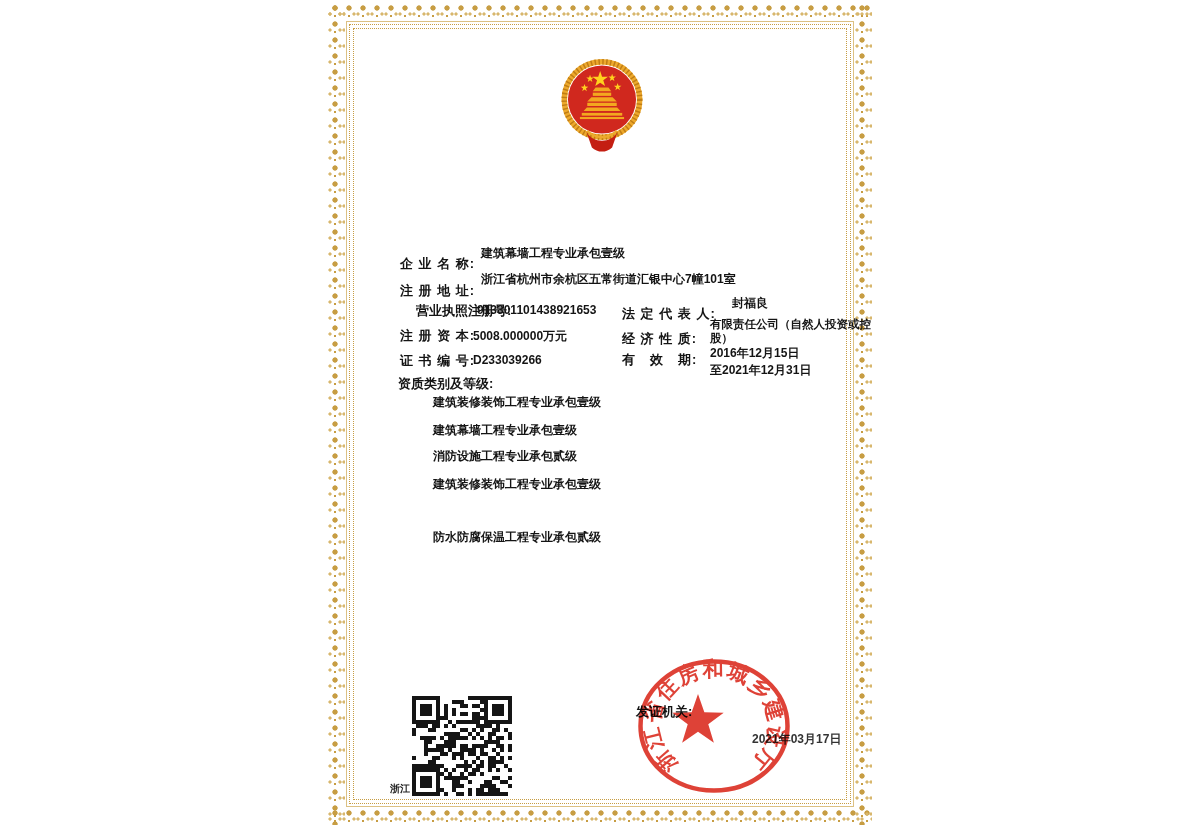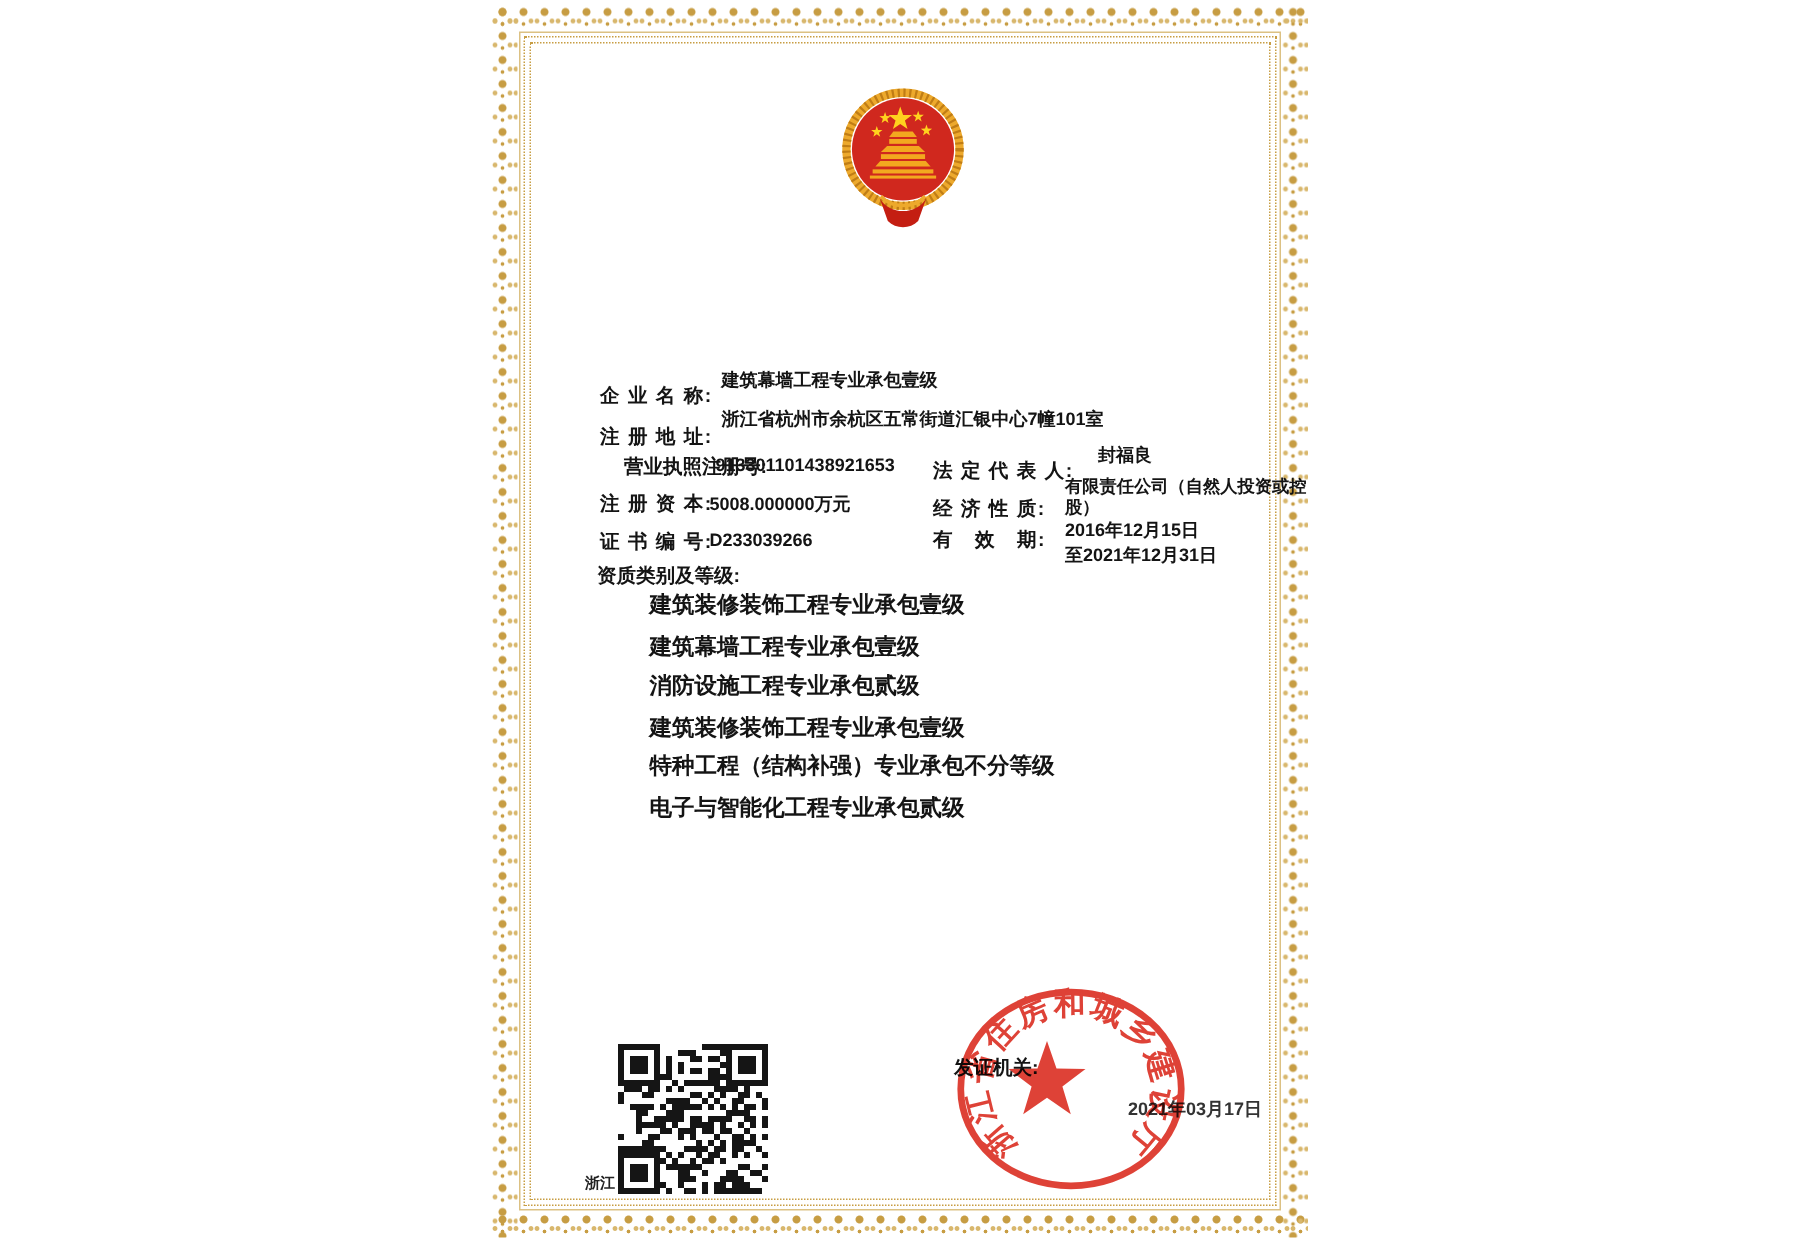--- a/index.html
+++ b/index.html
@@ -23,21 +23,21 @@
   .frame-b{position:absolute;inset:24px;border:1px dotted #c79d43;}
   .frame-c{position:absolute;inset:28px;border:1px dotted #c79d43;}
 
   .title{position:absolute;left:325px;top:157px;width:550px;text-align:center;
          font-family:"Liberation Serif","DejaVu Serif",serif;font-weight:bold;
          font-size:31px;letter-spacing:7px;color:#9d7228;white-space:nowrap;}
 
   .lbl{position:absolute;font-weight:bold;font-size:13px;color:#141414;white-space:nowrap;letter-spacing:1px;}
   .val{position:absolute;font-weight:bold;font-size:12px;color:#141414;white-space:nowrap;}
   .qhead{position:absolute;left:398px;top:375px;font-weight:bold;font-size:13px;color:#141414;}
-  .qitem{position:absolute;left:433px;font-weight:bold;font-size:15px;color:#141414;white-space:nowrap;}
+  .qitem{position:absolute;left:433px;font-weight:bold;font-size:12px;color:#141414;white-space:nowrap;}
 
   .qr{position:absolute;left:412px;top:696px;width:100px;height:100px;background:#fff;}
   .qr i{position:absolute;width:4px;height:4px;background:#151515;}
   .qr-caption{position:absolute;left:390px;top:782px;font-size:10px;font-weight:bold;color:#222;}
 
   .issuer{position:absolute;left:636px;top:703px;font-weight:bold;font-size:13px;color:#141414;}
   .issue-date{position:absolute;left:752px;top:731px;font-weight:bold;font-size:12px;color:#333;}
 
   .seal{position:absolute;left:630px;top:645px;mix-blend-mode:multiply;opacity:.92;}
   .emblem{position:absolute;left:556px;top:58px;}
@@ -105,22 +105,21 @@
 
   <span class="lbl" style="left:622px;top:351px">有　效　期:</span>
   <span class="val" style="left:710px;top:345px">2016年12月15日</span>
   <span class="val" style="left:710px;top:362px">至2021年12月31日</span>
 
   <div class="qhead">资质类别及等级:</div>
   <div class="qitem" style="top:394px">建筑装修装饰工程专业承包壹级</div>
   <div class="qitem" style="top:422px">建筑幕墙工程专业承包壹级</div>
   <div class="qitem" style="top:448px">消防设施工程专业承包贰级</div>
   <div class="qitem" style="top:476px">建筑装修装饰工程专业承包壹级</div>
-  <div class="qitem" style="top:501px">特种工程（结构补强）专业承包不分等级</div>
-  <div class="qitem" style="top:529px">电子与智能化工程专业承包贰级</div>
+  <div class="qitem" style="top:529px">防水防腐保温工程专业承包贰级</div>
 
   <div class="qr">
       <i style="left:0px;top:0px"></i>
       <i style="left:4px;top:0px"></i>
       <i style="left:8px;top:0px"></i>
       <i style="left:12px;top:0px"></i>
       <i style="left:16px;top:0px"></i>
       <i style="left:20px;top:0px"></i>
       <i style="left:24px;top:0px"></i>
       <i style="left:56px;top:0px"></i>

